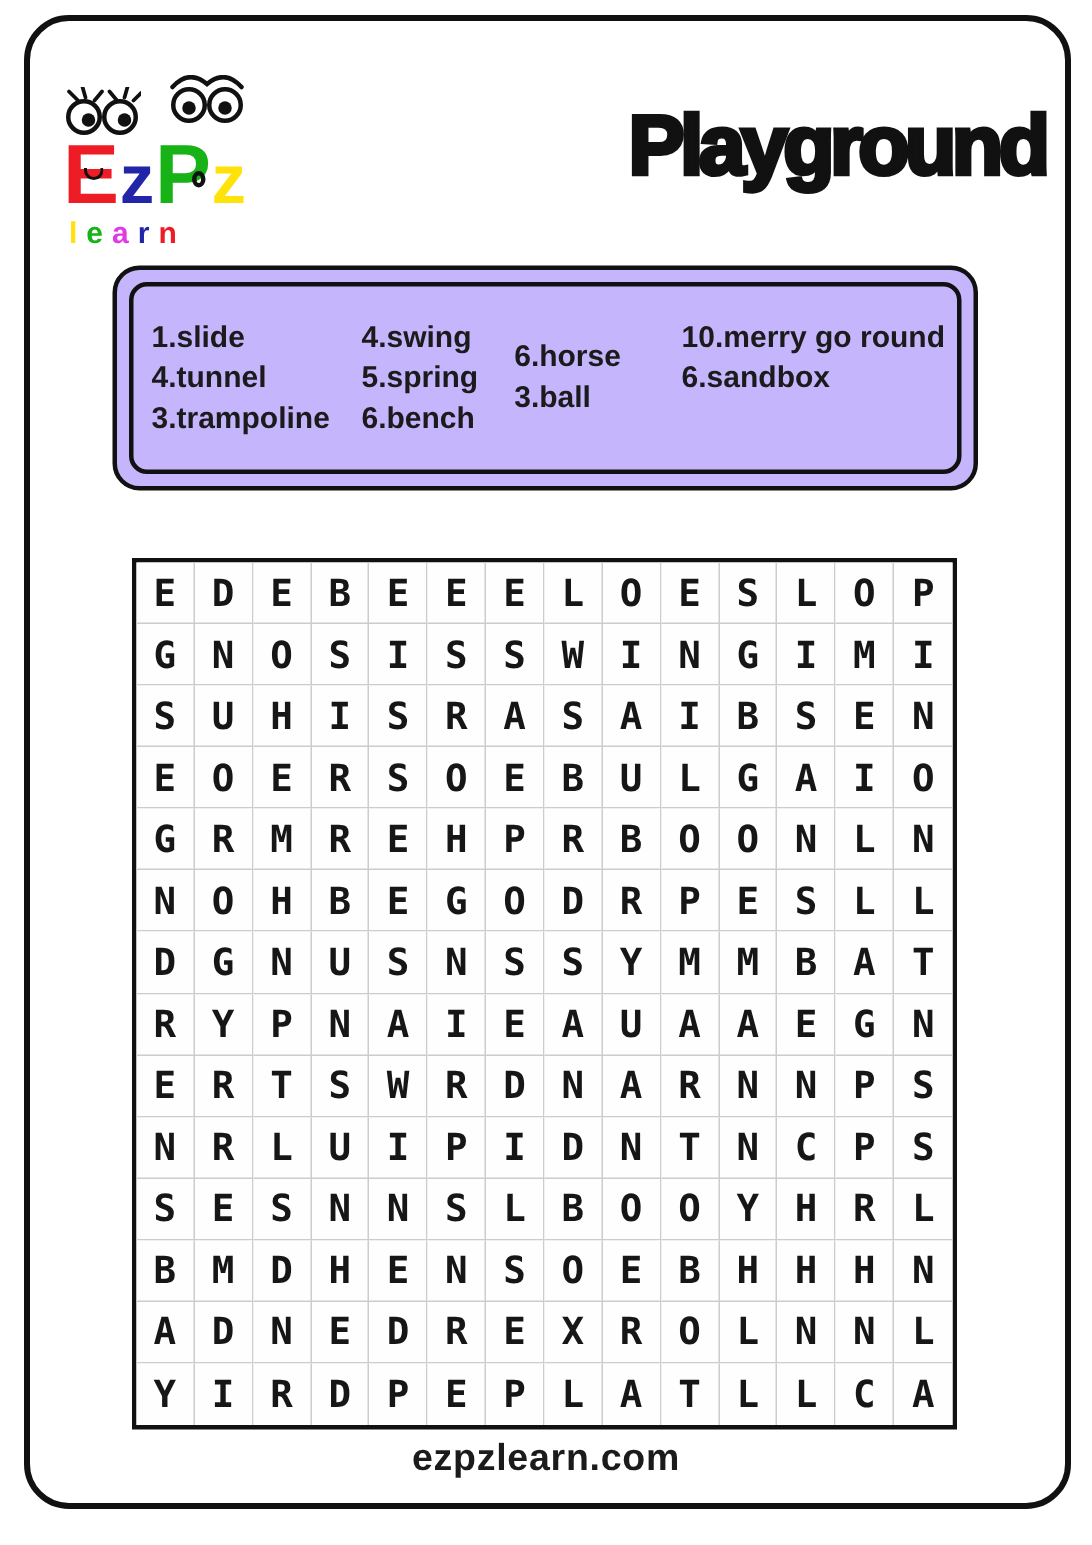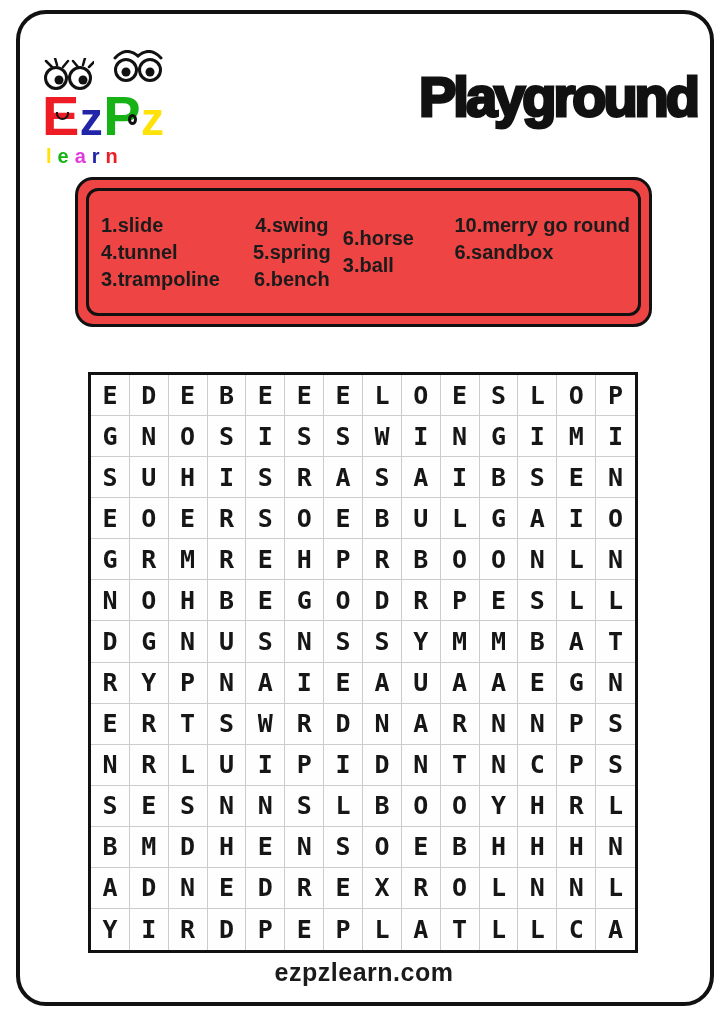--- a/index.html
+++ b/index.html
@@ -24,26 +24,26 @@
   .mouth-p { position:absolute; left:86px; top:58px; width:9px; height:11px;
     border:3px solid #111; border-radius:50%; }
 
   
   .title { position:absolute; left:192px; top:64px; width:505px; text-align:right;
     font-size:56px; font-weight:bold; color:#111; letter-spacing:-3px;
     -webkit-text-stroke:3px #111; }
 
   
   .wordbox-outer { position:absolute; left:75px; top:177px; width:577px; height:150px;
-    border:3px solid #111; border-radius:18px; background:#ef4444; }
+    border:3px solid #111; border-radius:18px; background:#c4b5fd; }
   .wordbox-inner { position:absolute; left:8px; top:8px; right:8px; bottom:8px;
     border:3px solid #111; border-radius:12px; display:flex; align-items:center; padding:0 8px 0 12px; }
   .wcol { display:flex; flex-direction:column; }
   .wcol-1 { width:143px; }
-  .wcol-2 { width:104px;align-items:center; }
+  .wcol-2 { width:104px; }
   .wcol-3 { width:114px; }
   .wcol-4 { flex:1; }
   .witem { font-size:20px; font-weight:bold; color:#1b1b1b; line-height:27px; white-space:nowrap; }
 
   
   .grid { position:absolute; left:88px; top:372px; width:550px; height:581px;
     border:3px solid #111; background:#fff;
     display:grid; grid-template-columns:repeat(14,1fr); grid-template-rows:repeat(14,1fr); }
   .cell { border-right:1px solid #ccc; border-bottom:1px solid #ccc;
     display:flex; align-items:center; justify-content:center;

